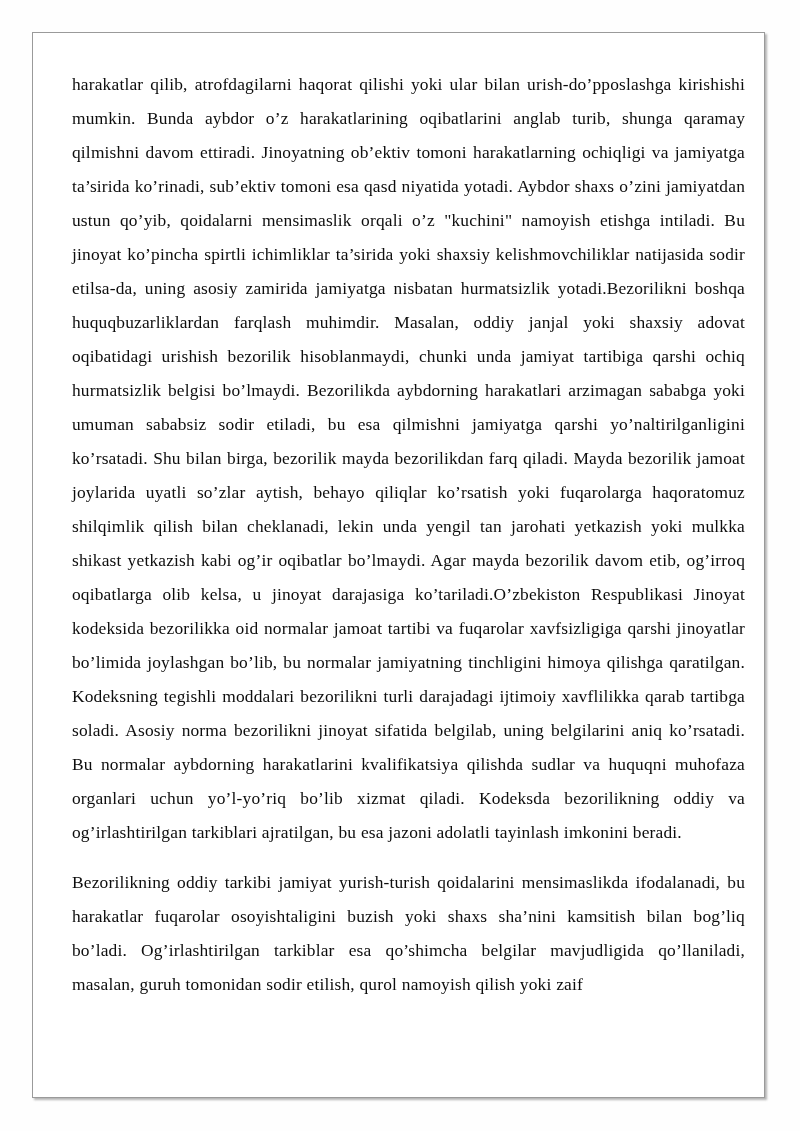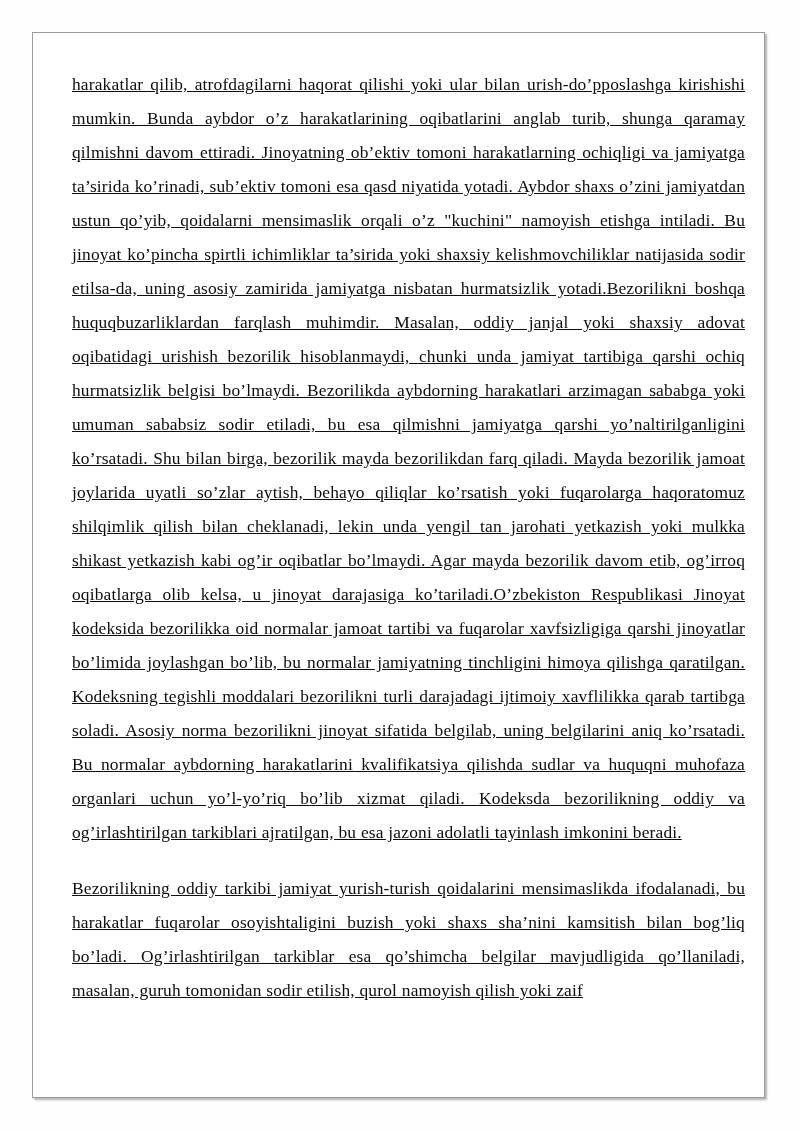--- a/index.html
+++ b/index.html
@@ -38,24 +38,23 @@
   }
   .doc-paragraph {
     margin: 0;
     font-size: 17.4px;
     line-height: 34px;
     text-align: justify;
     text-justify: inter-word;
     color: #0d0d0d;
     letter-spacing: 0.01em;
     word-spacing: 0.01em;
-    text-decoration: underline;
   }
   .doc-paragraph.spaced-before {
-    margin-top: 22px;
+    margin-top: 16px;
   }
 </style>
 </head>
 <body>
 
 <div class="page-canvas">
   <div class="page-sheet">
     <div class="page-body">
       <p class="doc-paragraph">harakatlar qilib, atrofdagilarni haqorat qilishi yoki ular bilan urish-do’pposlashga kirishishi mumkin. Bunda aybdor o’z harakatlarining oqibatlarini anglab turib, shunga qaramay qilmishni davom ettiradi. Jinoyatning ob’ektiv tomoni harakatlarning ochiqligi va jamiyatga ta’sirida ko’rinadi, sub’ektiv tomoni esa qasd niyatida yotadi. Aybdor shaxs o’zini jamiyatdan ustun qo’yib, qoidalarni mensimaslik orqali o’z "kuchini" namoyish etishga intiladi. Bu jinoyat ko’pincha spirtli ichimliklar ta’sirida yoki shaxsiy kelishmovchiliklar natijasida sodir etilsa-da, uning asosiy zamirida jamiyatga nisbatan hurmatsizlik yotadi.Bezorilikni boshqa huquqbuzarliklardan farqlash muhimdir. Masalan, oddiy janjal yoki shaxsiy adovat oqibatidagi urishish bezorilik hisoblanmaydi, chunki unda jamiyat tartibiga qarshi ochiq hurmatsizlik belgisi bo’lmaydi. Bezorilikda aybdorning harakatlari arzimagan sababga yoki umuman sababsiz sodir etiladi, bu esa qilmishni jamiyatga qarshi yo’naltirilganligini ko’rsatadi. Shu bilan birga, bezorilik mayda bezorilikdan farq qiladi. Mayda bezorilik jamoat joylarida uyatli so’zlar aytish, behayo qiliqlar ko’rsatish yoki fuqarolarga haqoratomuz shilqimlik qilish bilan cheklanadi, lekin unda yengil tan jarohati yetkazish yoki mulkka shikast yetkazish kabi og’ir oqibatlar bo’lmaydi. Agar mayda bezorilik davom etib, og’irroq oqibatlarga olib kelsa, u jinoyat darajasiga ko’tariladi.O’zbekiston Respublikasi Jinoyat kodeksida bezorilikka oid normalar jamoat tartibi va fuqarolar xavfsizligiga qarshi jinoyatlar bo’limida joylashgan bo’lib, bu normalar jamiyatning tinchligini himoya qilishga qaratilgan. Kodeksning tegishli moddalari bezorilikni turli darajadagi ijtimoiy xavflilikka qarab tartibga soladi. Asosiy norma bezorilikni jinoyat sifatida belgilab, uning belgilarini aniq ko’rsatadi. Bu normalar aybdorning harakatlarini kvalifikatsiya qilishda sudlar va huquqni muhofaza organlari uchun yo’l-yo’riq bo’lib xizmat qiladi. Kodeksda bezorilikning oddiy va og’irlashtirilgan tarkiblari ajratilgan, bu esa jazoni adolatli tayinlash imkonini beradi.</p>
       <p class="doc-paragraph spaced-before">Bezorilikning oddiy tarkibi jamiyat yurish-turish qoidalarini mensimaslikda ifodalanadi, bu harakatlar fuqarolar osoyishtaligini buzish yoki shaxs sha’nini kamsitish bilan bog’liq bo’ladi. Og’irlashtirilgan tarkiblar esa qo’shimcha belgilar mavjudligida qo’llaniladi, masalan, guruh tomonidan sodir etilish, qurol namoyish qilish yoki zaif</p>

